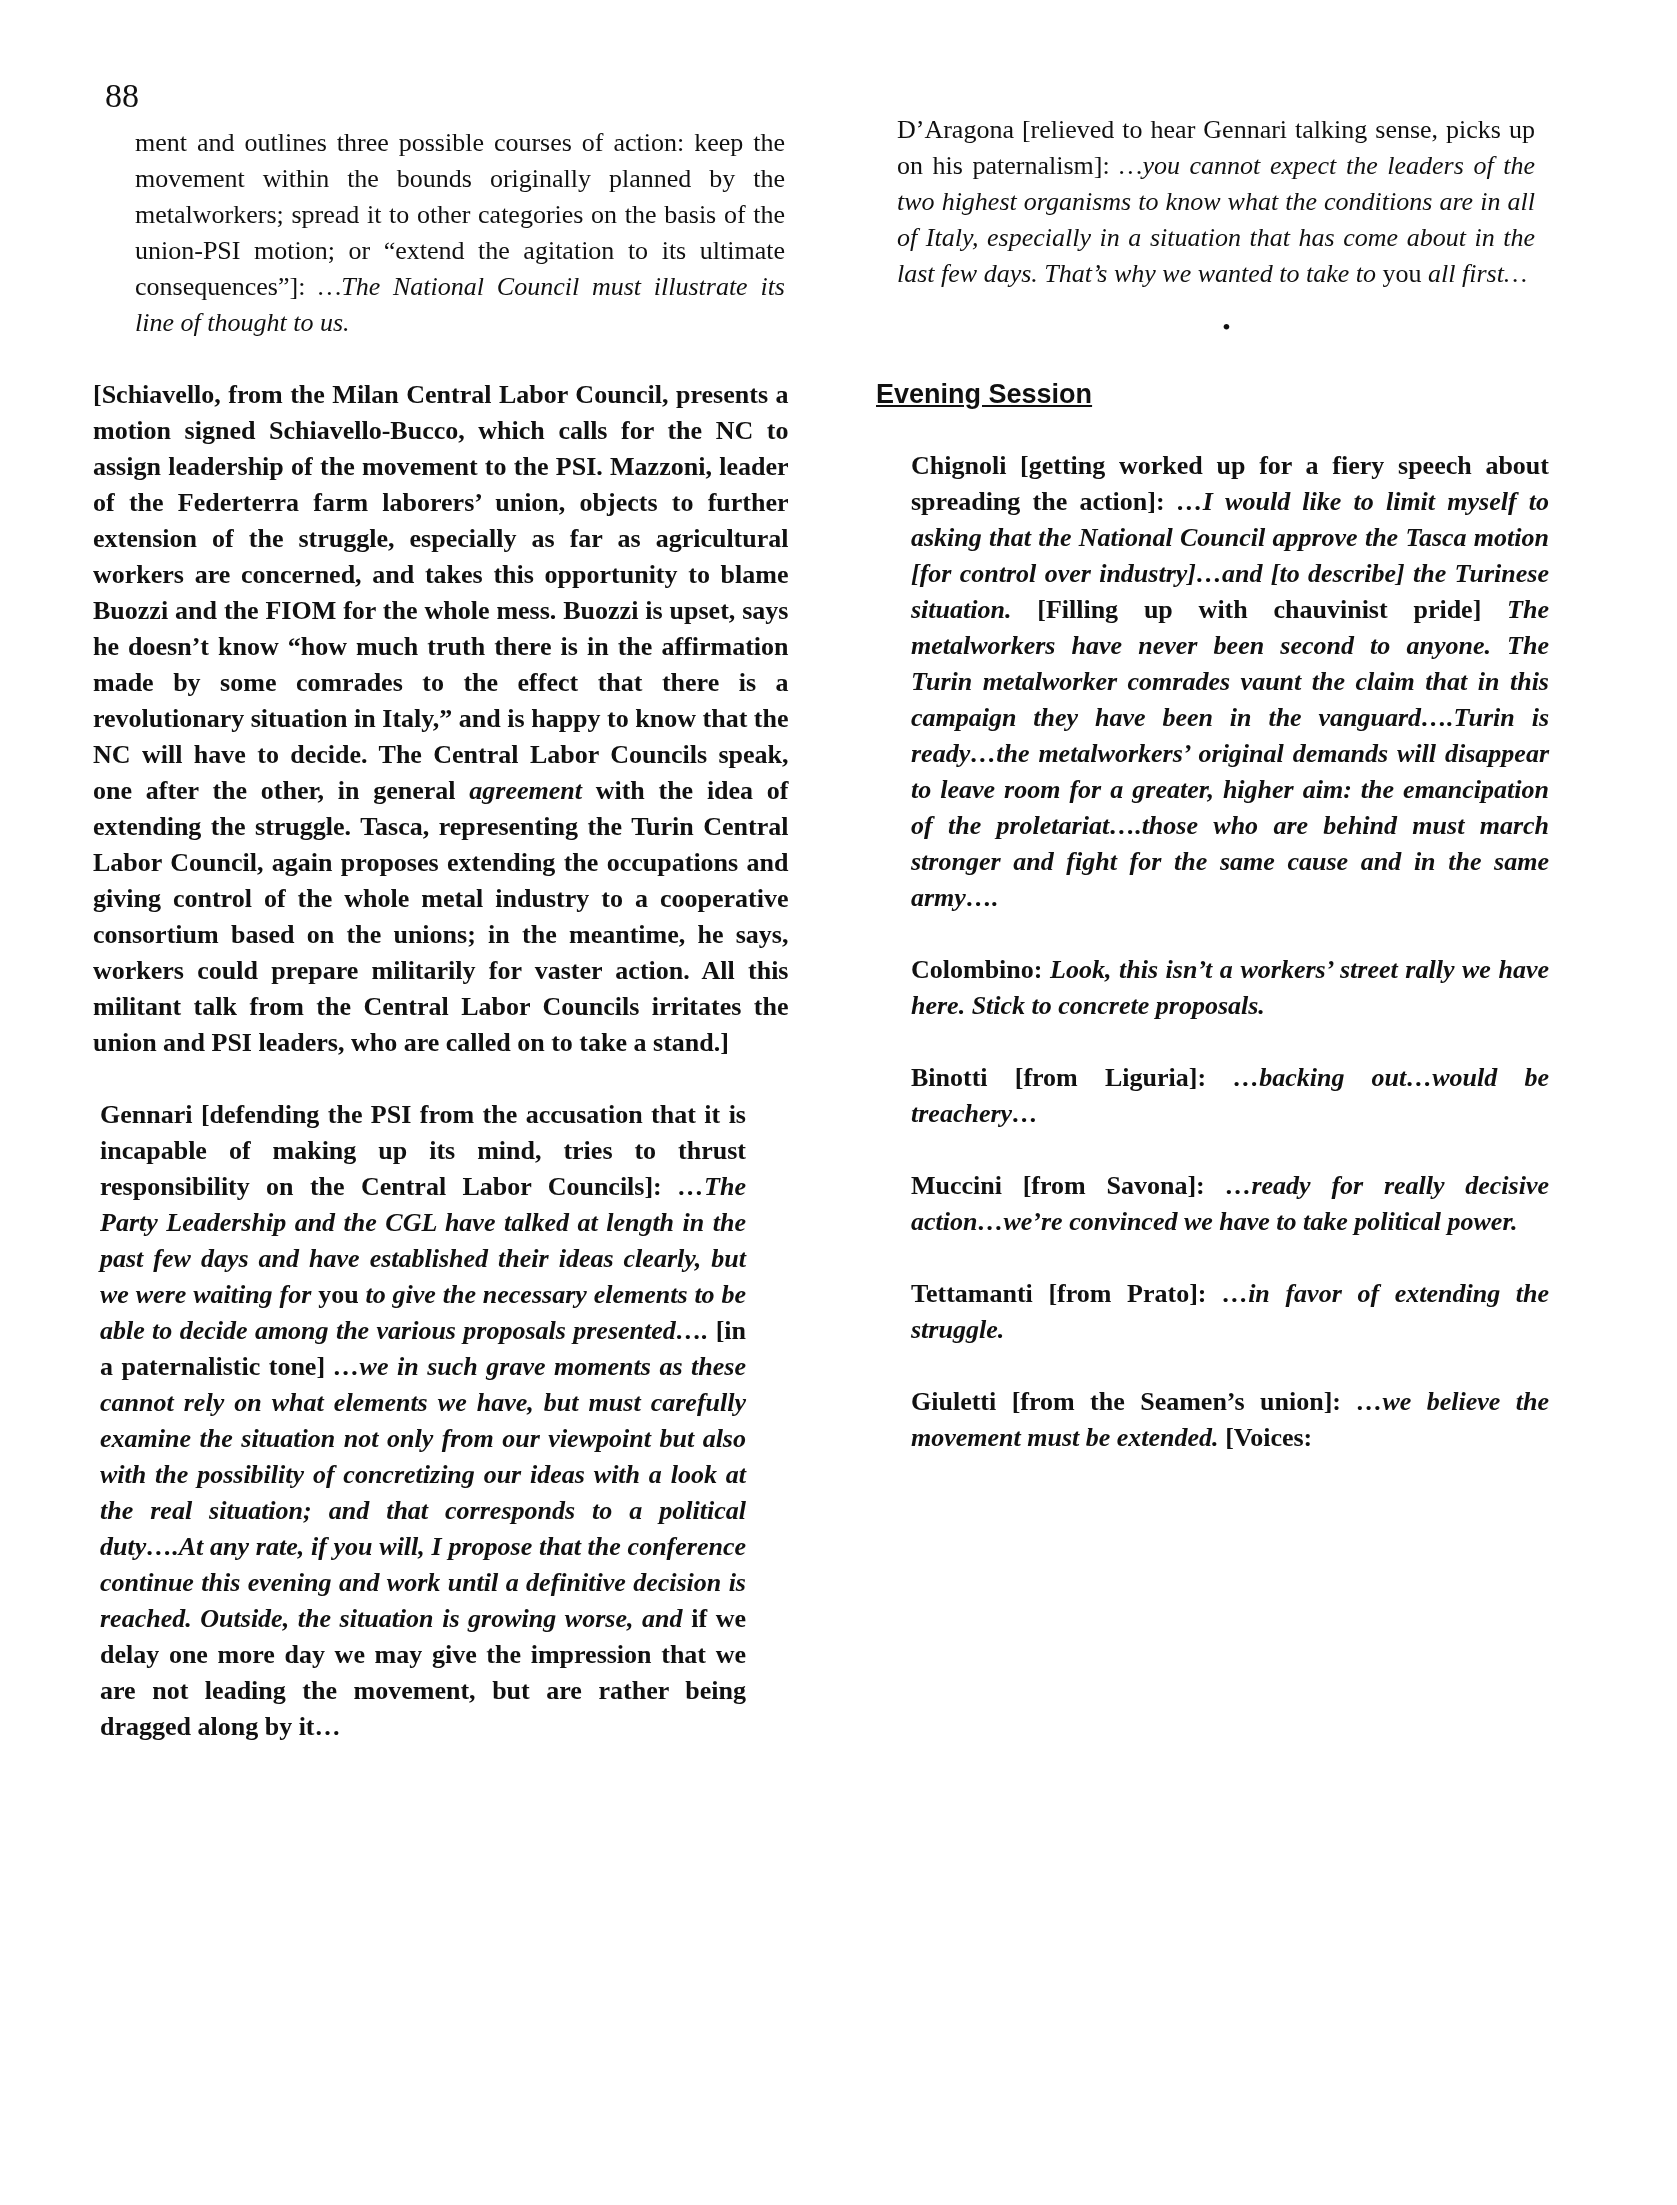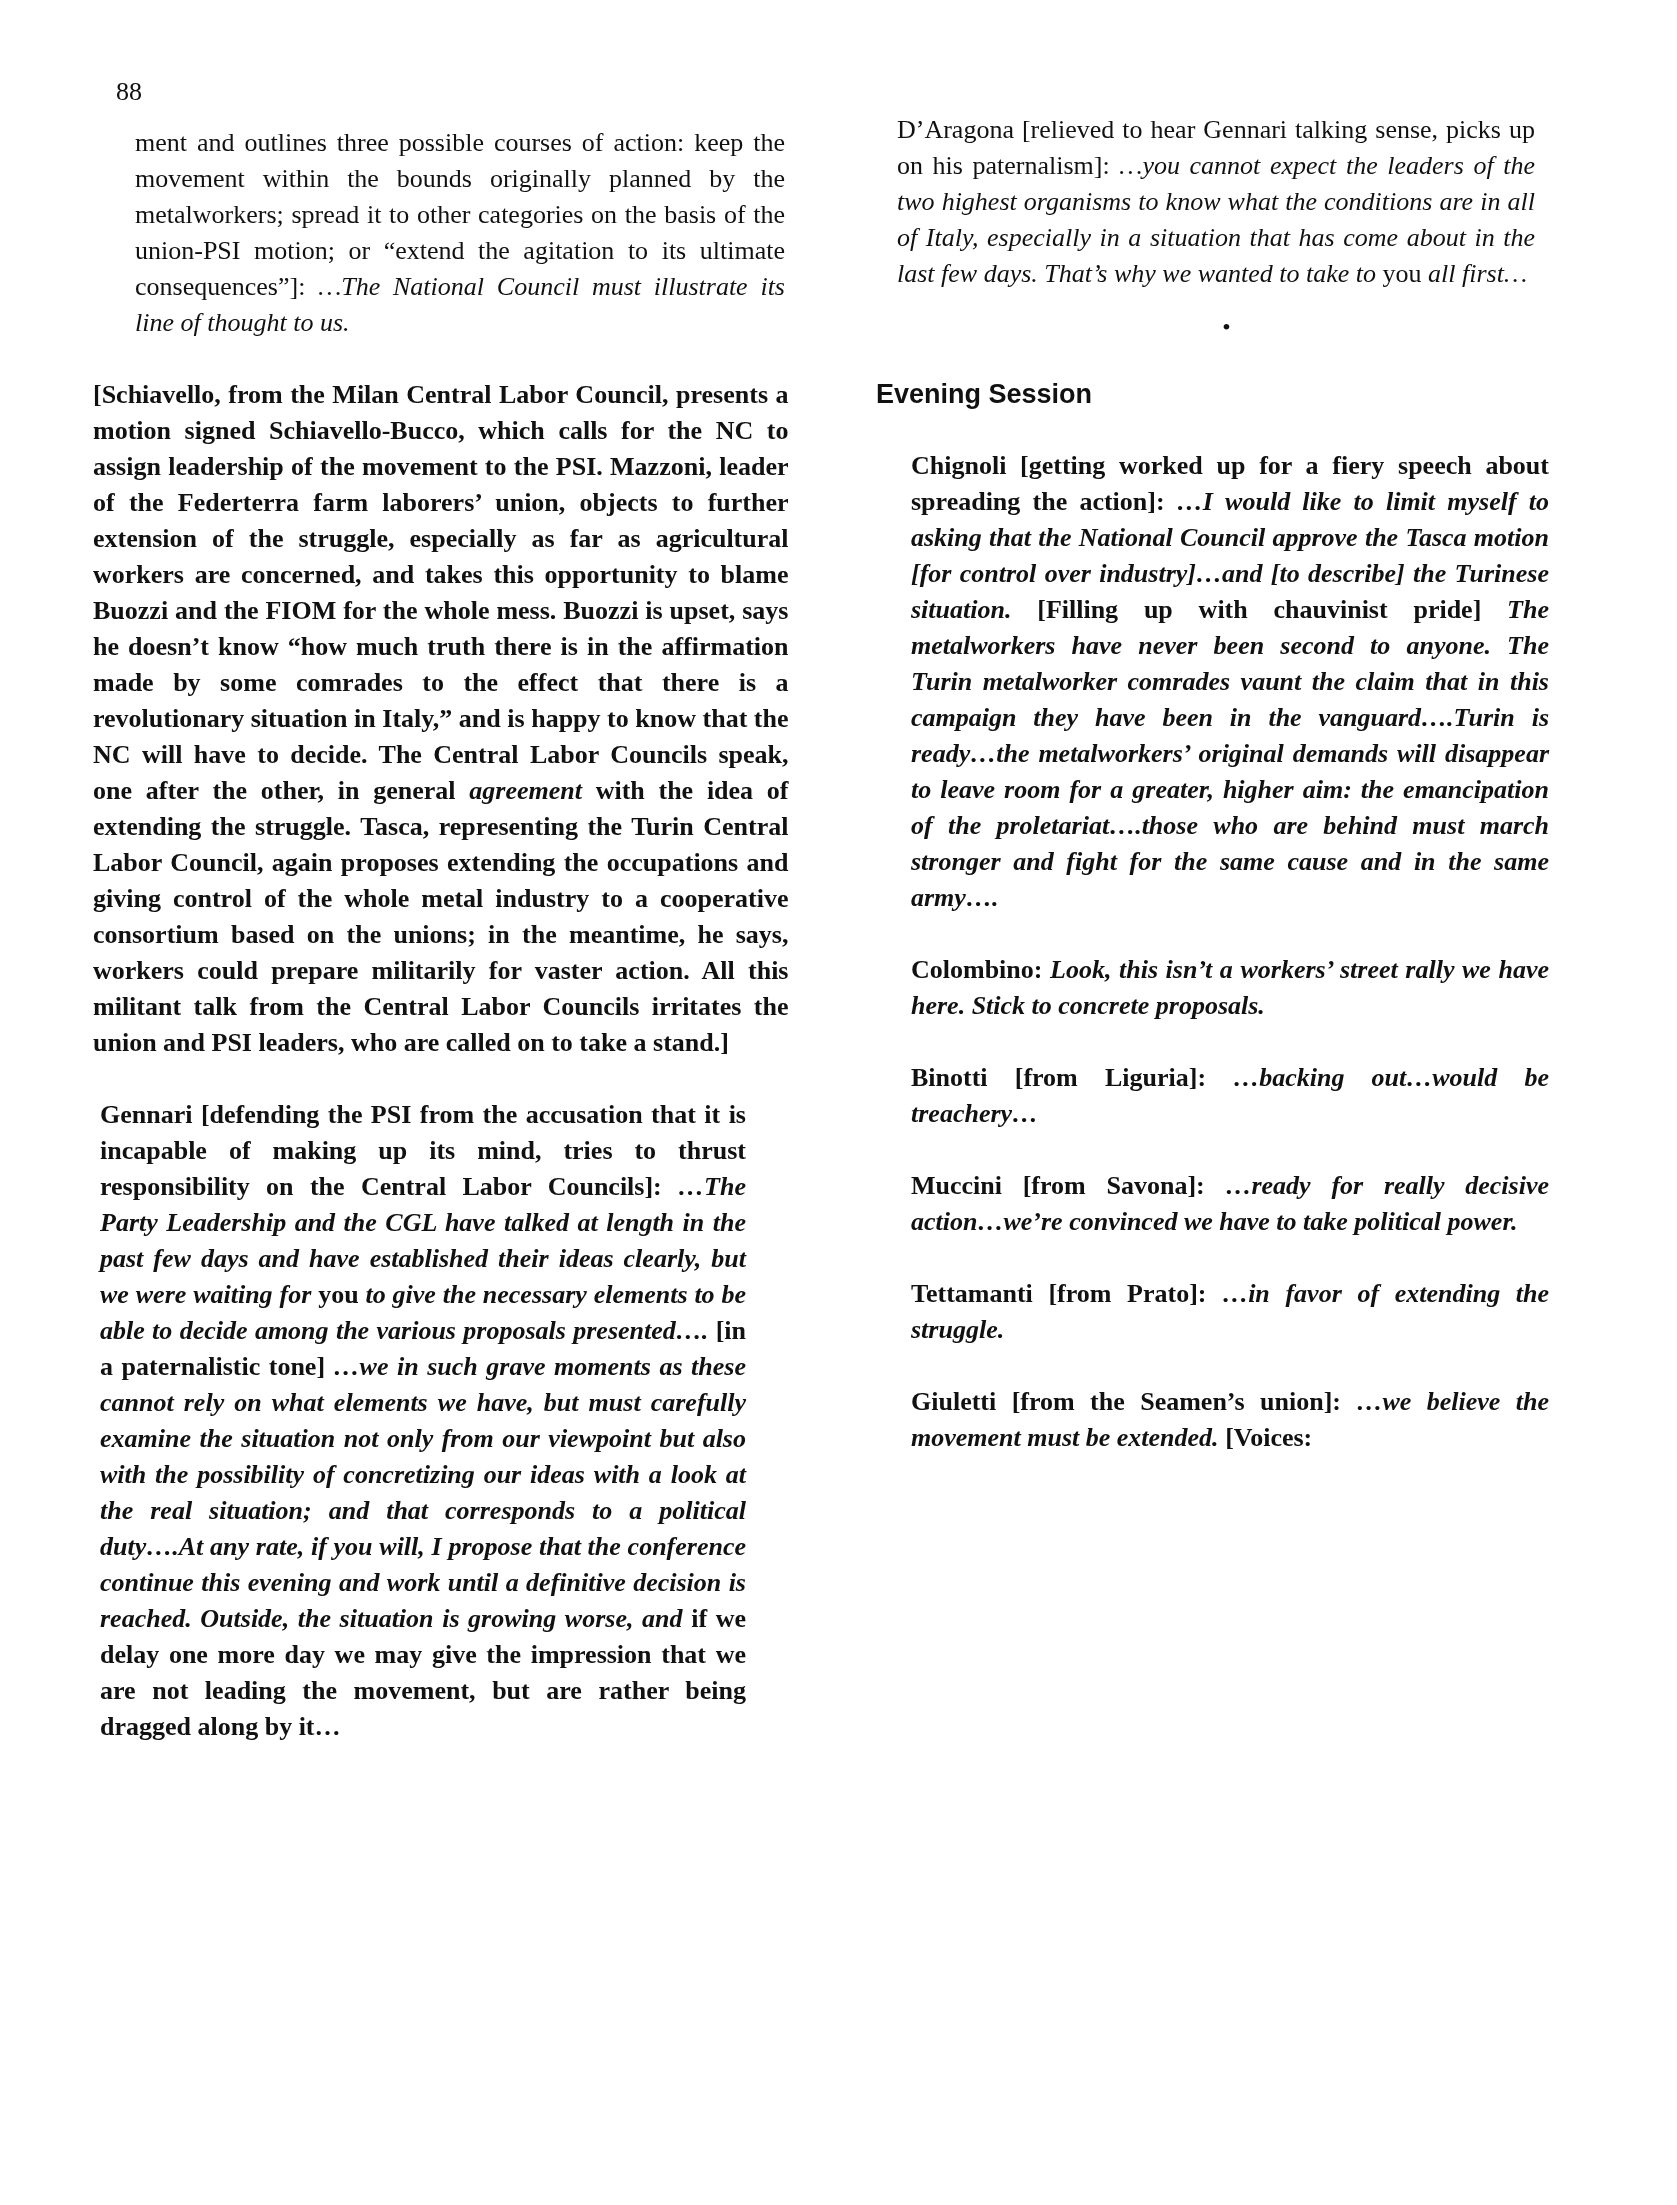--- a/index.html
+++ b/index.html
@@ -1,27 +1,27 @@
 <!DOCTYPE html>
 <html style="font-size:11.2px"><head>
 <meta charset="utf-8">
 <style>
   html, body { margin: 0; padding: 0; background: #ffffff; }
   body { width: 1678px; height: 2205px; position: relative; overflow: hidden;
          font-family: "Liberation Serif", "DejaVu Serif", serif; color: #111; }
-  .page-number { position: absolute; left: 116px; top: 77px; font-size: 26px; }
+  .page-number { position: absolute; left: 105px; top: 77px; font-size: 34px; }
   .col { position: absolute; font-size: 26px; line-height: 36px; }
   .col-left { left: 135px; top: 125px; width: 650px; }
   .col-right { left: 876px; top: 112px; width: 701px; }
   p { margin: 0; text-align: justify; }
   .indent { padding-left: 42px; padding-right: 35px; }
   .gap { margin-top: 36px; font-weight: bold; }
   em { font-style: italic; }
   .heading { font-family: "Liberation Sans", "DejaVu Sans", sans-serif; font-weight: bold;
-             font-size: 27px; margin-top: 35px; margin-bottom: 18px; }
+             font-size: 27px; margin-top: 35px; margin-bottom: 18px; text-decoration: underline; }
   .bullet { text-align: center; font-size: 24px; margin-top: 21px; line-height: 28px; }
 </style>
 </head>
 <body>
 
 <div class="page-number">88</div>
 
 <div class="col col-left">
   <p class="indent" style="padding-left:0;padding-right:0;margin-left:0;">
     <span>ment and outlines three possible courses of action: keep the movement within the bounds originally planned by the metalworkers; spread it to other categories on the basis of the union-PSI motion; or “extend the agitation to its ultimate consequences”]: </span><em>…The National Council must illustrate its line of thought to us.</em>

